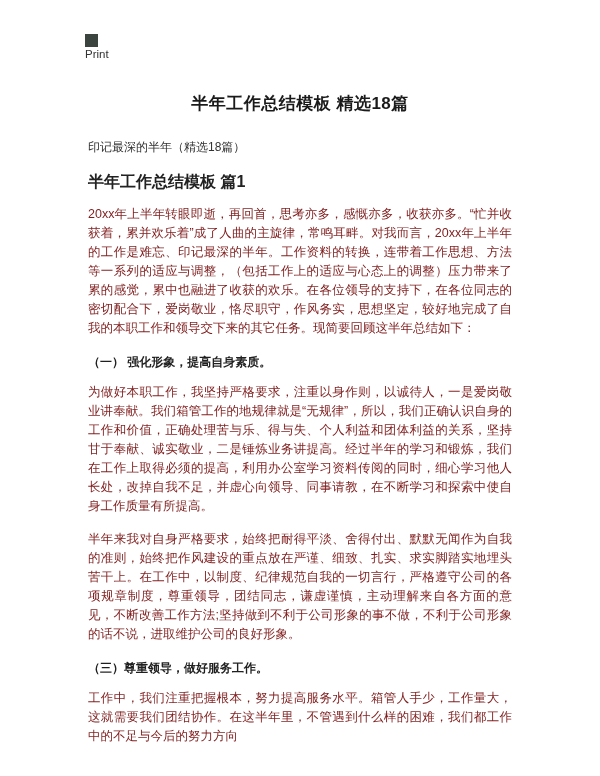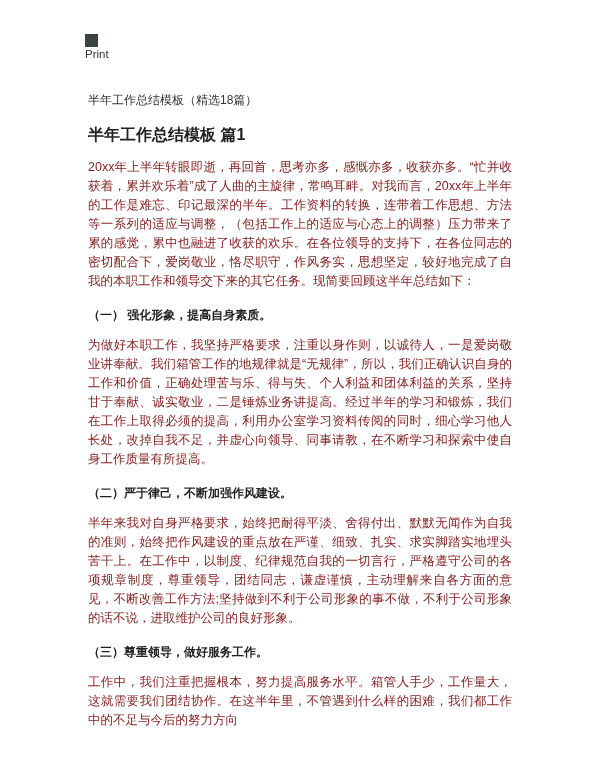--- a/index.html
+++ b/index.html
@@ -72,32 +72,32 @@
 <body>
 
 <div class="page">
 
   <div class="page-icon"></div>
 
   <div class="print-link">Print</div>
 
   <div class="content">
 
+    <h1 class="doc-title">半年工作总结模板  精选18篇</h1>
 
-    <p class="doc-subtitle">半年工作总结模板（精选18篇）</p>
+    <p class="doc-subtitle">印记最深的半年（精选18篇）</p>
 
     <h2 class="part-heading">半年工作总结模板 篇1</h2>
 
     <p class="paragraph">20xx年上半年转眼即逝，再回首，思考亦多，感慨亦多，收获亦多。“忙并收获着，累并欢乐着”成了人曲的主旋律，常鸣耳畔。对我而言，20xx年上半年的工作是难忘、印记最深的半年。工作资料的转换，连带着工作思想、方法等一系列的适应与调整，（包括工作上的适应与心态上的调整）压力带来了累的感觉，累中也融进了收获的欢乐。在各位领导的支持下，在各位同志的密切配合下，爱岗敬业，恪尽职守，作风务实，思想坚定，较好地完成了自我的本职工作和领导交下来的其它任务。现简要回顾这半年总结如下：</p>
 
     <h3 class="section-heading">（一） 强化形象，提高自身素质。</h3>
 
     <p class="paragraph">为做好本职工作，我坚持严格要求，注重以身作则，以诚待人，一是爱岗敬业讲奉献。我们箱管工作的地规律就是“无规律”，所以，我们正确认识自身的工作和价值，正确处理苦与乐、得与失、个人利益和团体利益的关系，坚持甘于奉献、诚实敬业，二是锤炼业务讲提高。经过半年的学习和锻炼，我们在工作上取得必须的提高，利用办公室学习资料传阅的同时，细心学习他人长处，改掉自我不足，并虚心向领导、同事请教，在不断学习和探索中使自身工作质量有所提高。</p>
 
-    <h3 class="section-heading">（二）严于律己，不断加强作风建设。</h3>
 
     <p class="paragraph">半年来我对自身严格要求，始终把耐得平淡、舍得付出、默默无闻作为自我的准则，始终把作风建设的重点放在严谨、细致、扎实、求实脚踏实地埋头苦干上。在工作中，以制度、纪律规范自我的一切言行，严格遵守公司的各项规章制度，尊重领导，团结同志，谦虚谨慎，主动理解来自各方面的意见，不断改善工作方法;坚持做到不利于公司形象的事不做，不利于公司形象的话不说，进取维护公司的良好形象。</p>
 
     <h3 class="section-heading">（三）尊重领导，做好服务工作。</h3>
 
     <p class="paragraph">工作中，我们注重把握根本，努力提高服务水平。箱管人手少，工作量大，这就需要我们团结协作。在这半年里，不管遇到什么样的困难，我们都工作中的不足与今后的努力方向</p>
 
   </div>
 </div>
 

